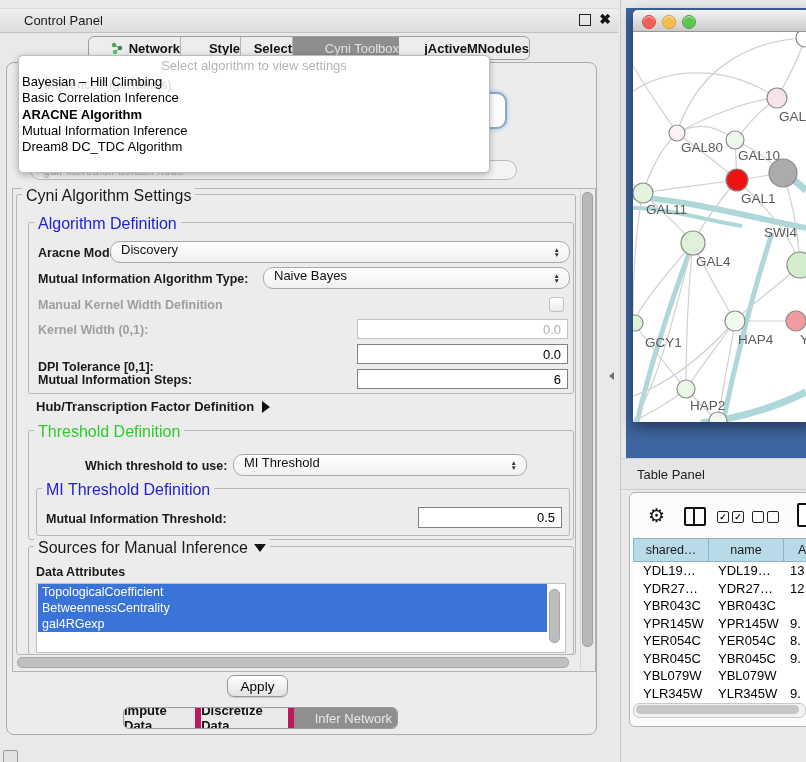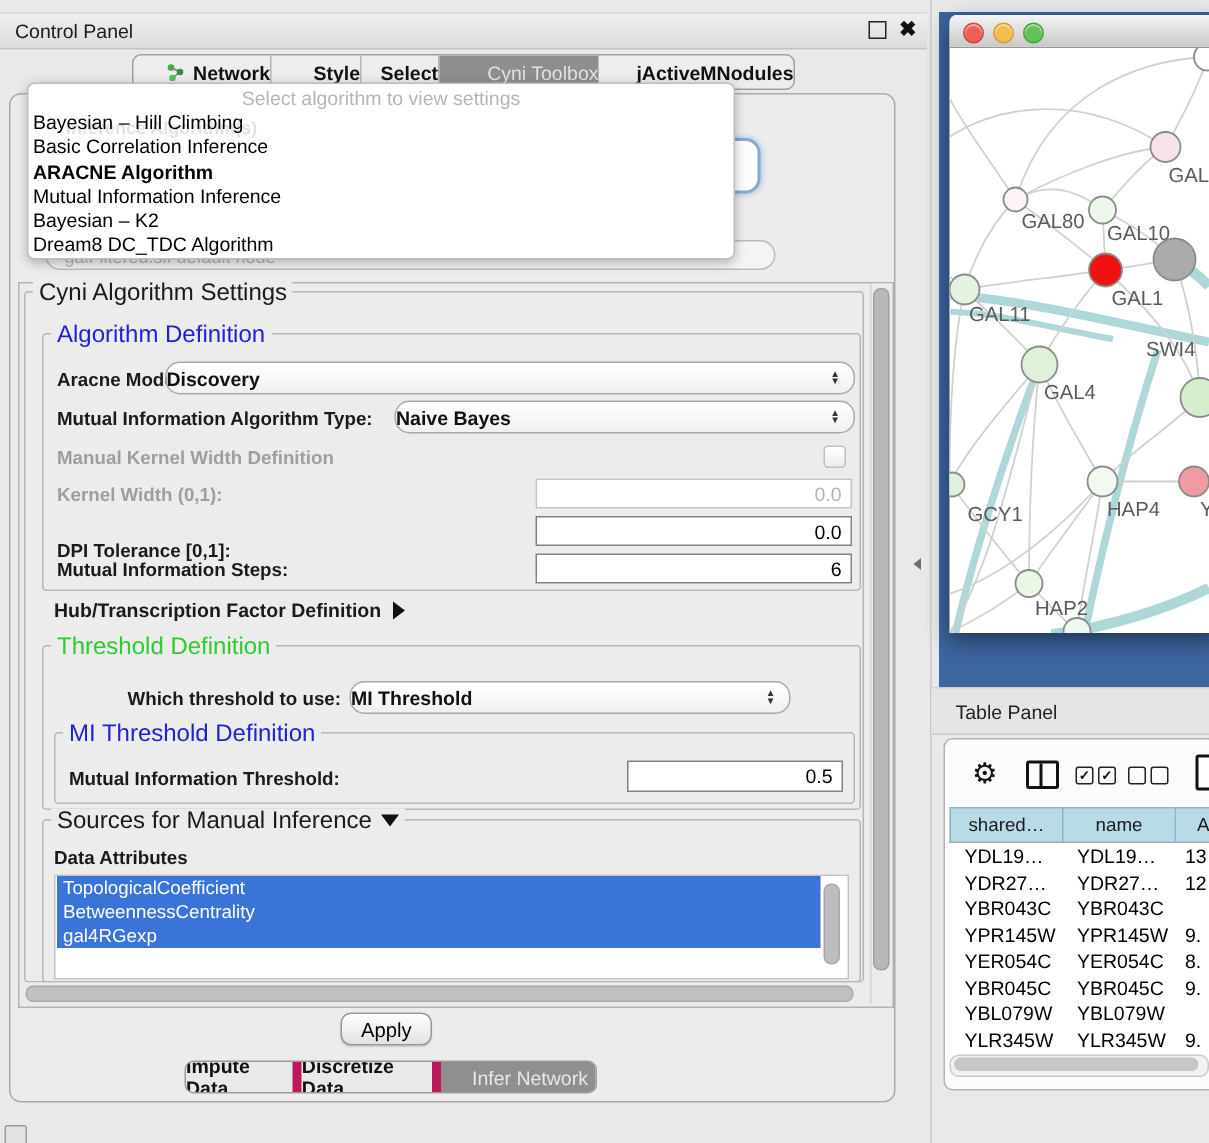--- a/index.html
+++ b/index.html
@@ -6,21 +6,21 @@
   body{
     position:relative;width:806px;height:762px;overflow:hidden;
     background:#e9e9e9;font-family:"Liberation Sans",sans-serif;
     -webkit-font-smoothing:antialiased;
   }
   .abs{position:absolute;}
   
   .titlebar{left:0;top:8px;width:618px;height:23px;
     background:linear-gradient(#efefef,#dcdcdc);
     border-top:1px solid #d9d9d9;border-bottom:1px solid #c2c2c2;}
-  .titlebar .title{position:absolute;left:10px;top:4px;font-size:13px;color:#1a1a1a;}
+  .titlebar .title{position:absolute;left:24px;top:4px;font-size:13px;color:#1a1a1a;}
   .float-btn{position:absolute;right:27px;top:5px;width:10px;height:10px;border:1.5px solid #222;background:transparent;}
   .close-btn{position:absolute;right:7px;top:2px;font-size:14px;font-weight:bold;color:#111;}
   
   .ttabs{left:88px;top:36px;width:440px;height:22px;display:flex;overflow:hidden;
     border:1px solid #9e9e9e;border-radius:6px;background:#ededed;z-index:5;}
   .ttab{display:flex;align-items:center;justify-content:flex-end;gap:5px;
     font-size:13px;font-weight:bold;color:#111;border-right:1px solid #b5b5b5;box-sizing:border-box;}
   .ttab:last-child{border-right:none;}
   .ttab.sel{background:#8e8e8e;color:#e2e2e2;font-weight:normal;border-right:none;}
   
@@ -41,22 +41,22 @@
   .dd-ghost{position:absolute;left:25px;top:22px;font-size:12px;font-weight:bold;color:#999;opacity:.28;z-index:1;}
   
   .viewport{left:12px;top:188px;width:582px;height:482px;border:1px solid #b3b3b3;background:#ececec;}
   .group{position:absolute;border:1px solid #b6b6b6;border-radius:3px;}
   .legend{position:absolute;background:#ececec;padding:0 4px;font-size:16px;font-weight:normal;white-space:nowrap;z-index:4;text-align:right;}
   .legend.blue{color:#2121d6;}
   .legend.green{color:#2ecb2e;}
   .lbl{position:absolute;font-size:12.5px;font-weight:bold;color:#1a1a1a;white-space:nowrap;}
   .lbl.dis{color:#9e9e9e;}
   .combo{position:absolute;background:linear-gradient(#ffffff,#f0f0f0);border:1px solid #a9a9a9;
-    border-radius:10px;font-size:13px;color:#111;display:flex;align-items:center;
-    padding:0 22px 0 0;box-sizing:border-box;box-shadow:inset 0 1px 0 #fff;white-space:nowrap;font-weight:bold;}
+    border-radius:10px;font-size:13px;color:#111;display:flex;align-items:flex-start;
+    padding:0 22px 0 10px;box-sizing:border-box;box-shadow:inset 0 1px 0 #fff;white-space:nowrap;}
   .stepper{position:absolute;right:9px;top:50%;transform:translateY(-50%);
     display:flex;flex-direction:column;align-items:center;font-size:6.5px;line-height:5px;color:#333;}
   .field{position:absolute;background:#fff;border:1px solid #808080;font-size:13px;color:#000;
     display:flex;align-items:center;justify-content:flex-end;padding:0 6px;box-sizing:border-box;}
   .field.dis{border-color:#c3c3c3;color:#b3b3b3;}
   .chk{position:absolute;width:13px;height:13px;border:1px solid #c0c0c0;border-radius:3px;
     background:linear-gradient(#ffffff,#ececec);}
   .arrow-right{display:inline-block;width:0;height:0;border-left:8px solid #111;
     border-top:6px solid transparent;border-bottom:6px solid transparent;vertical-align:-2px;margin-left:8px;}
   .arrow-down{display:inline-block;width:0;height:0;border-top:8px solid #111;
@@ -163,21 +163,20 @@
 <div class="abs gal-strip">galFiltered.sif default node</div>
 
 <div class="abs dropdown">
   <div class="dd-ghost">Inference Algorithm(s)</div>
   <div class="dd-placeholder">Select algorithm to view settings</div>
   <div>
       <div class="dd-item">Bayesian – Hill Climbing</div>
       <div class="dd-item">Basic Correlation Inference</div>
       <div class="dd-item bold">ARACNE Algorithm</div>
       <div class="dd-item">Mutual Information Inference</div>
-      <div class="dd-item">Bayesian – K2</div>
       <div class="dd-item">Dream8 DC_TDC Algorithm</div>
     </div>
 </div>
 
 <div class="abs viewport"></div>
 
 <div class="abs group" style="left:16px;top:194px;width:558px;height:459px;"></div>
 <div class="legend" style="left:22px;top:187px;color:#1a1a1a;">Cyni Algorithm Settings</div>
 
 <div class="abs group" style="left:28px;top:222px;width:544px;height:170px;"></div>

